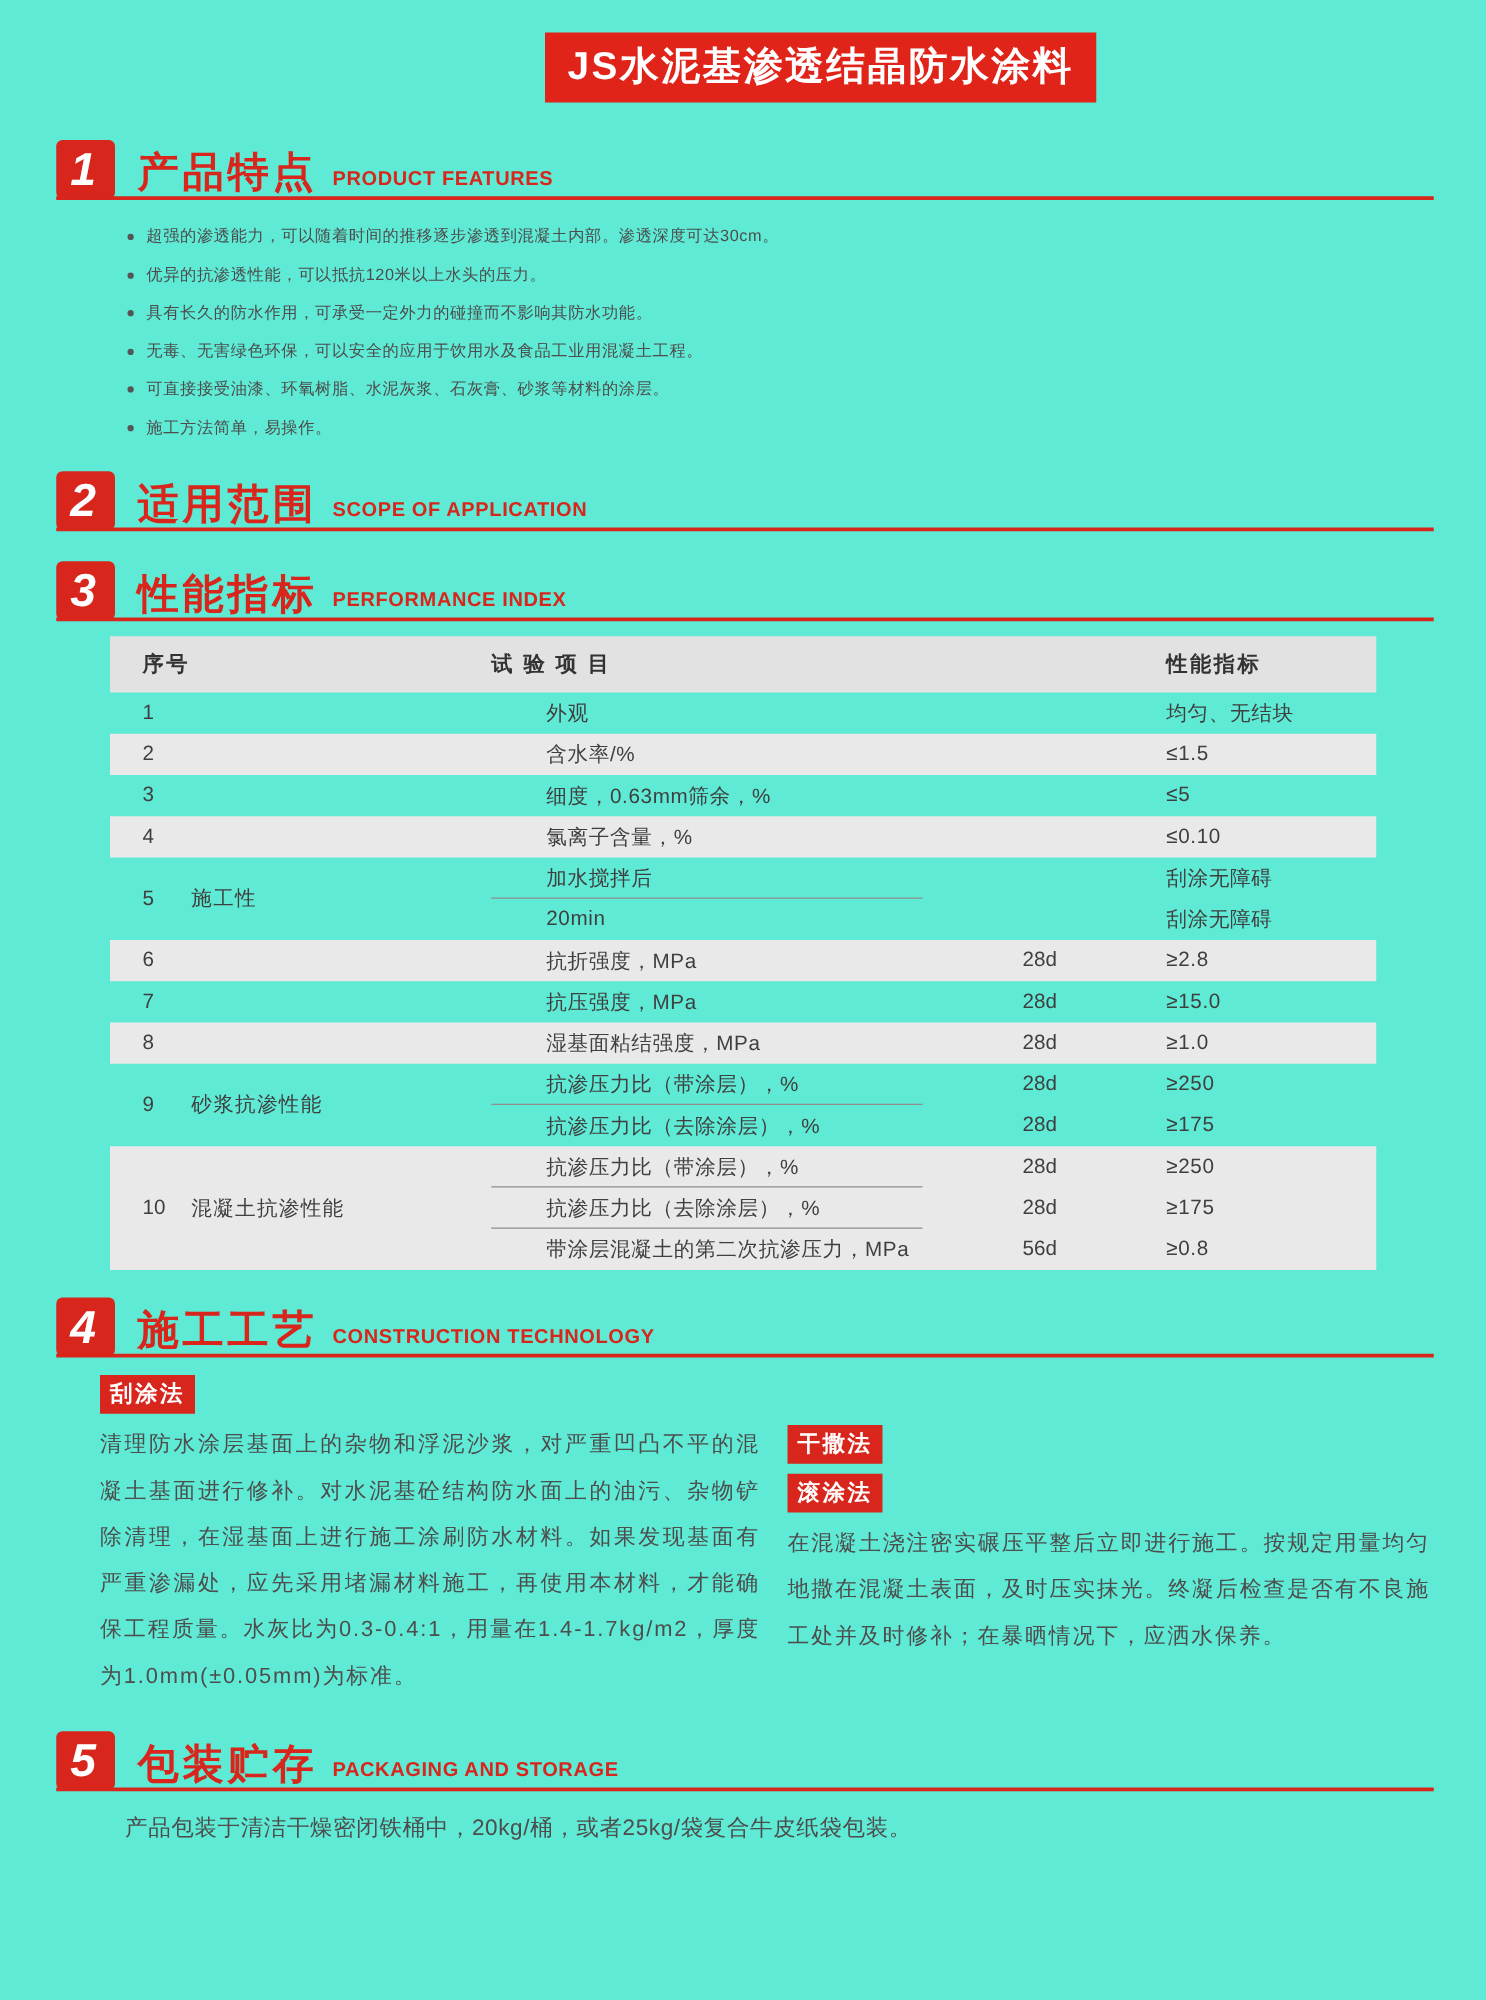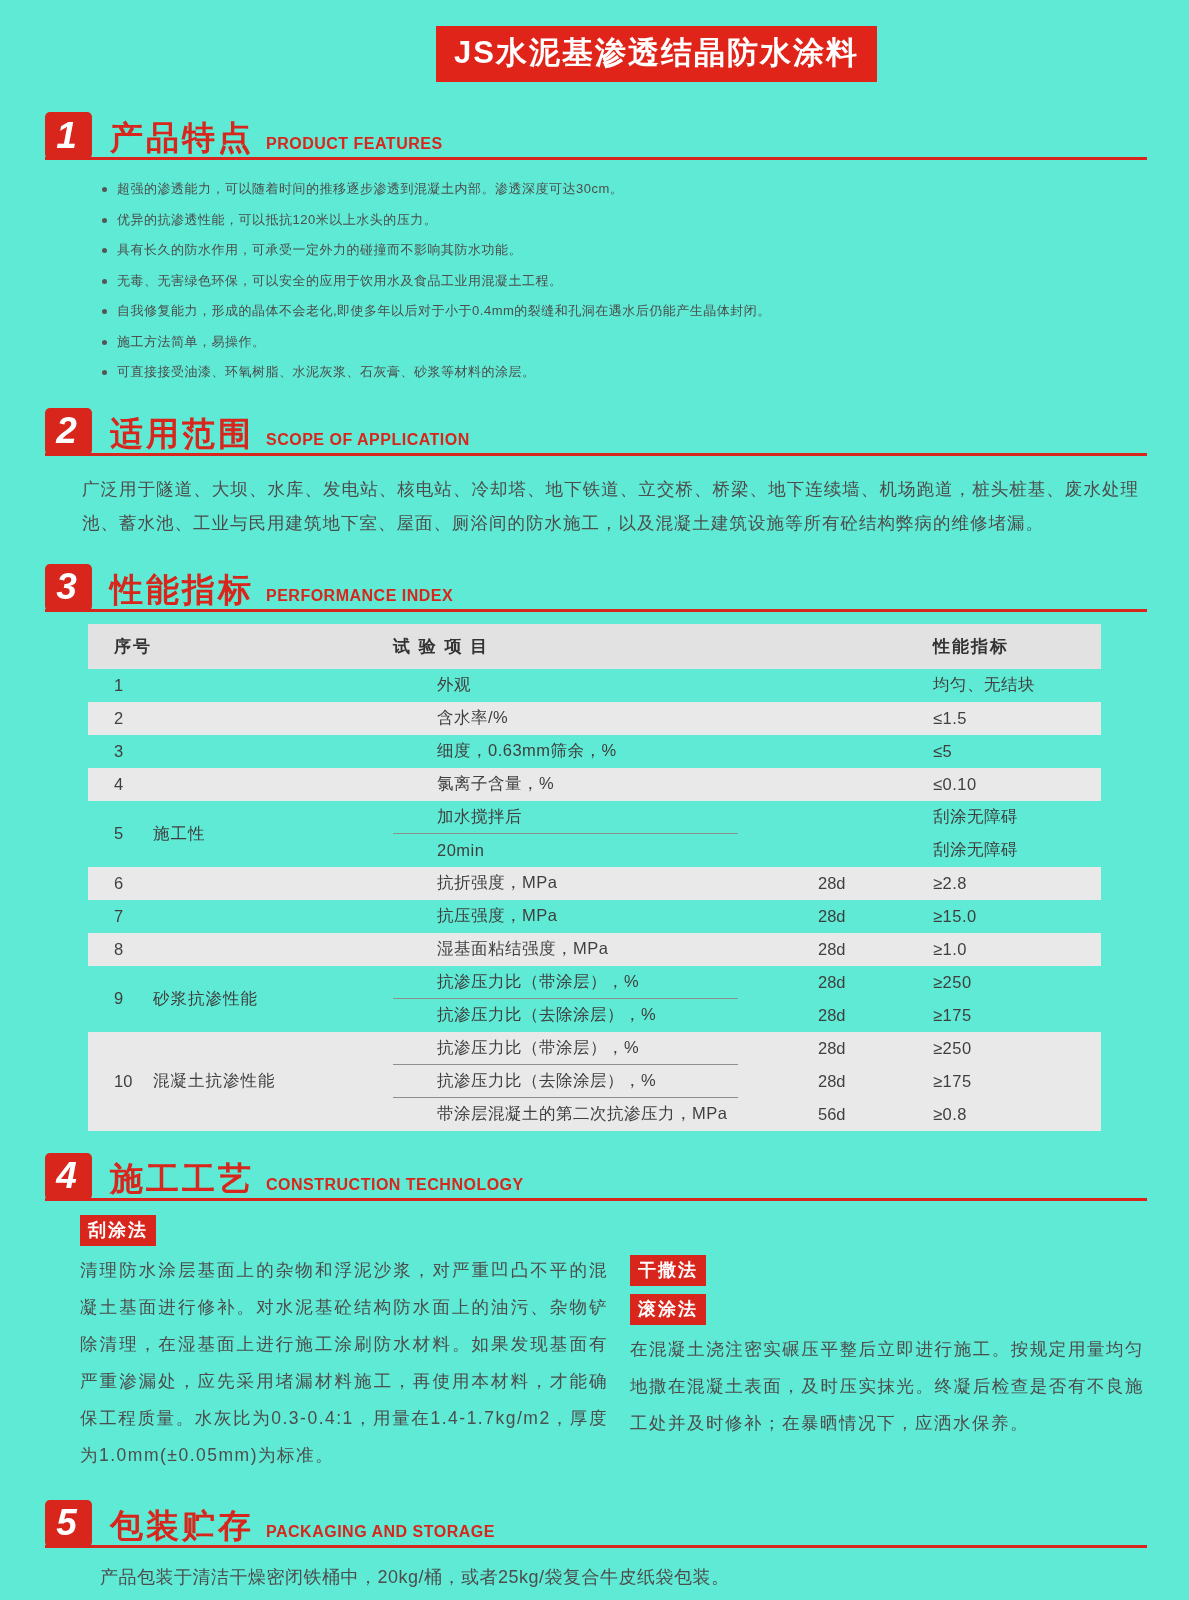--- a/index.html
+++ b/index.html
@@ -113,33 +113,31 @@
   <div class="sec-head">
     <div class="sec-num">1</div>
     <div class="sec-title">产品特点</div>
     <div class="sec-sub">PRODUCT FEATURES</div>
   </div>
   <div class="bullets" id="feature-bullets">
       <div class="bullet">超强的渗透能力，可以随着时间的推移逐步渗透到混凝土内部。渗透深度可达30cm。</div>
       <div class="bullet">优异的抗渗透性能，可以抵抗120米以上水头的压力。</div>
       <div class="bullet">具有长久的防水作用，可承受一定外力的碰撞而不影响其防水功能。</div>
       <div class="bullet">无毒、无害绿色环保，可以安全的应用于饮用水及食品工业用混凝土工程。</div>
-      <div class="bullet">自我修复能力，形成的晶体不会老化,即使多年以后对于小于0.4mm的裂缝和孔洞在遇水后仍能产生晶体封闭。</div>
+      <div class="bullet">可直接接受油漆、环氧树脂、水泥灰浆、石灰膏、砂浆等材料的涂层。</div>
       <div class="bullet">施工方法简单，易操作。</div>
-      <div class="bullet">可直接接受油漆、环氧树脂、水泥灰浆、石灰膏、砂浆等材料的涂层。</div>
     </div>
 
   <div class="gap-s2"></div>
 
   <div class="sec-head">
     <div class="sec-num">2</div>
     <div class="sec-title">适用范围</div>
     <div class="sec-sub">SCOPE OF APPLICATION</div>
   </div>
-  <div class="scope-body">广泛用于隧道、大坝、水库、发电站、核电站、冷却塔、地下铁道、立交桥、桥梁、地下连续墙、机场跑道，桩头桩基、废水处理池、蓄水池、工业与民用建筑地下室、屋面、厕浴间的防水施工，以及混凝土建筑设施等所有砼结构弊病的维修堵漏。</div>
 
   <div class="gap-s3"></div>
 
   <div class="sec-head">
     <div class="sec-num">3</div>
     <div class="sec-title">性能指标</div>
     <div class="sec-sub">PERFORMANCE INDEX</div>
   </div>
   <div class="ptable">
     <div class="t-grid-head">

